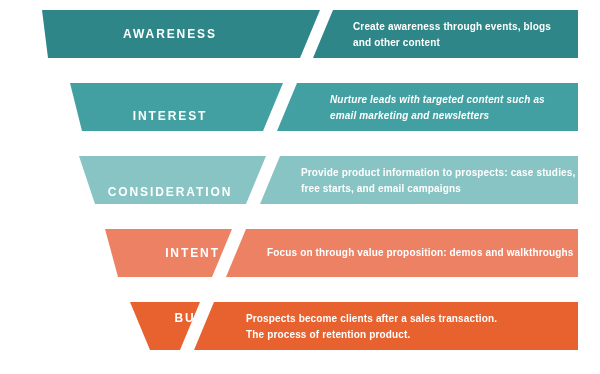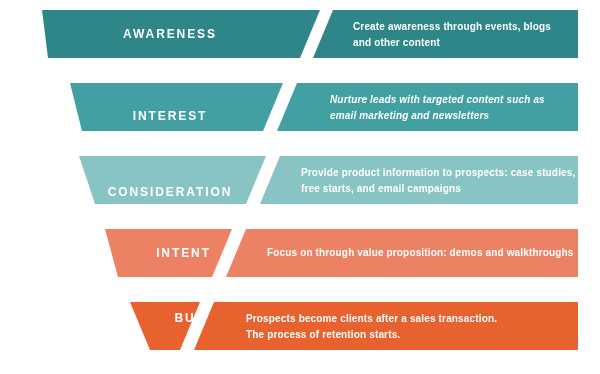--- a/index.html
+++ b/index.html
@@ -73,20 +73,20 @@
   <div id="label-layer">
       <div class="stage-label" style="left: 170px; top: 34px;">AWARENESS</div>
       <div class="stage-desc" style="left: 353px; top: 34px;">Create awareness through events, blogs
 and other content</div>
       <div class="stage-label" style="left: 170px; top: 116px;">INTEREST</div>
       <div class="stage-desc" style="left: 330px; top: 107px; font-style: italic;">Nurture leads with targeted content such as
 email marketing and newsletters</div>
       <div class="stage-label" style="left: 170px; top: 180px; margin-top: 12px;">CONSIDERATION</div>
       <div class="stage-desc" style="left: 301px; top: 180px;">Provide product information to prospects: case studies,
 free starts, and email campaigns</div>
-      <div class="stage-label" style="left: 170px; top: 253px; padding-left: 27px;">INTENT</div>
+      <div class="stage-label" style="left: 179px; top: 253px; padding-left: 27px;">INTENT</div>
       <div class="stage-desc" style="left: 267px; top: 253px;">Focus on through value proposition: demos and walkthroughs</div>
       <div class="stage-label" style="left: 170px; top: 318px; margin-left: 20px;">BUY</div>
       <div class="stage-desc" style="left: 246px; top: 326px;">Prospects become clients after a sales transaction.
-The process of retention starts.</div>
+The process of retention product.</div>
     </div>
 
 </div>
 
 </body></html>

